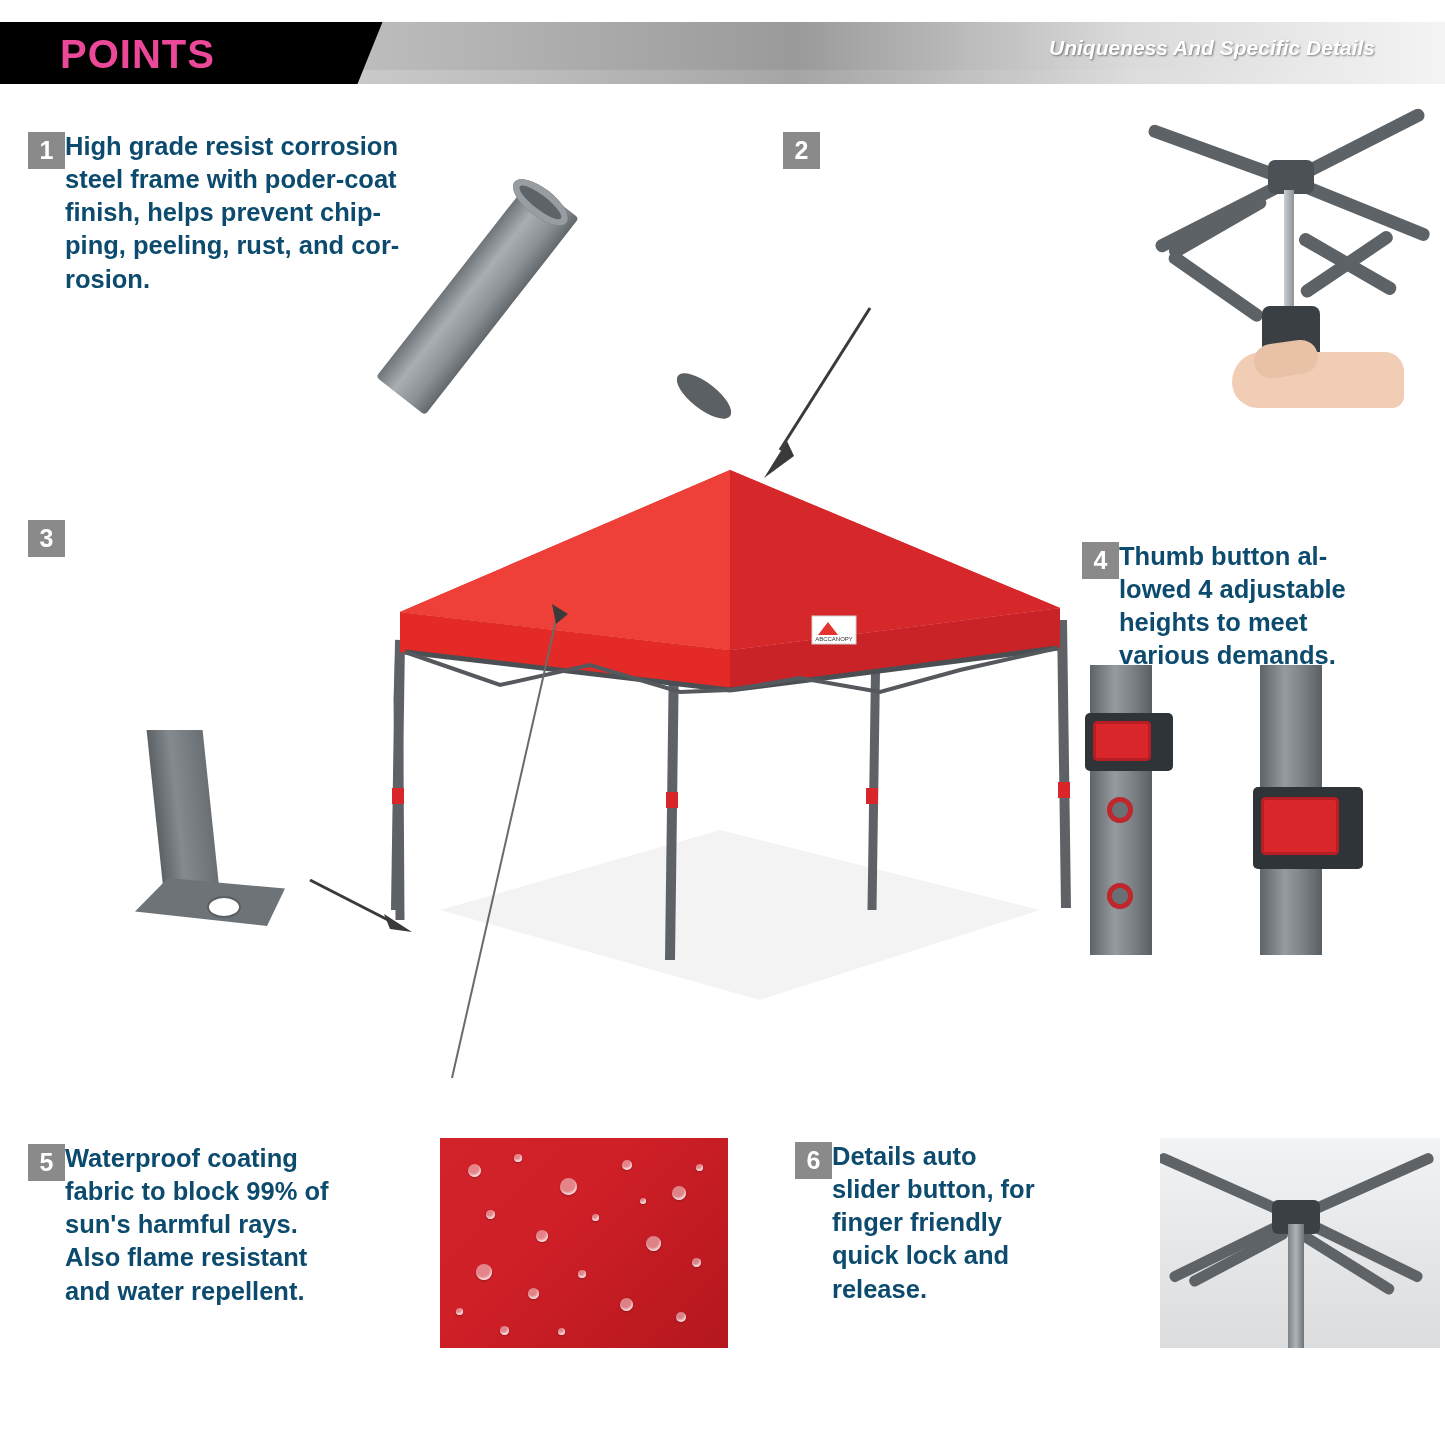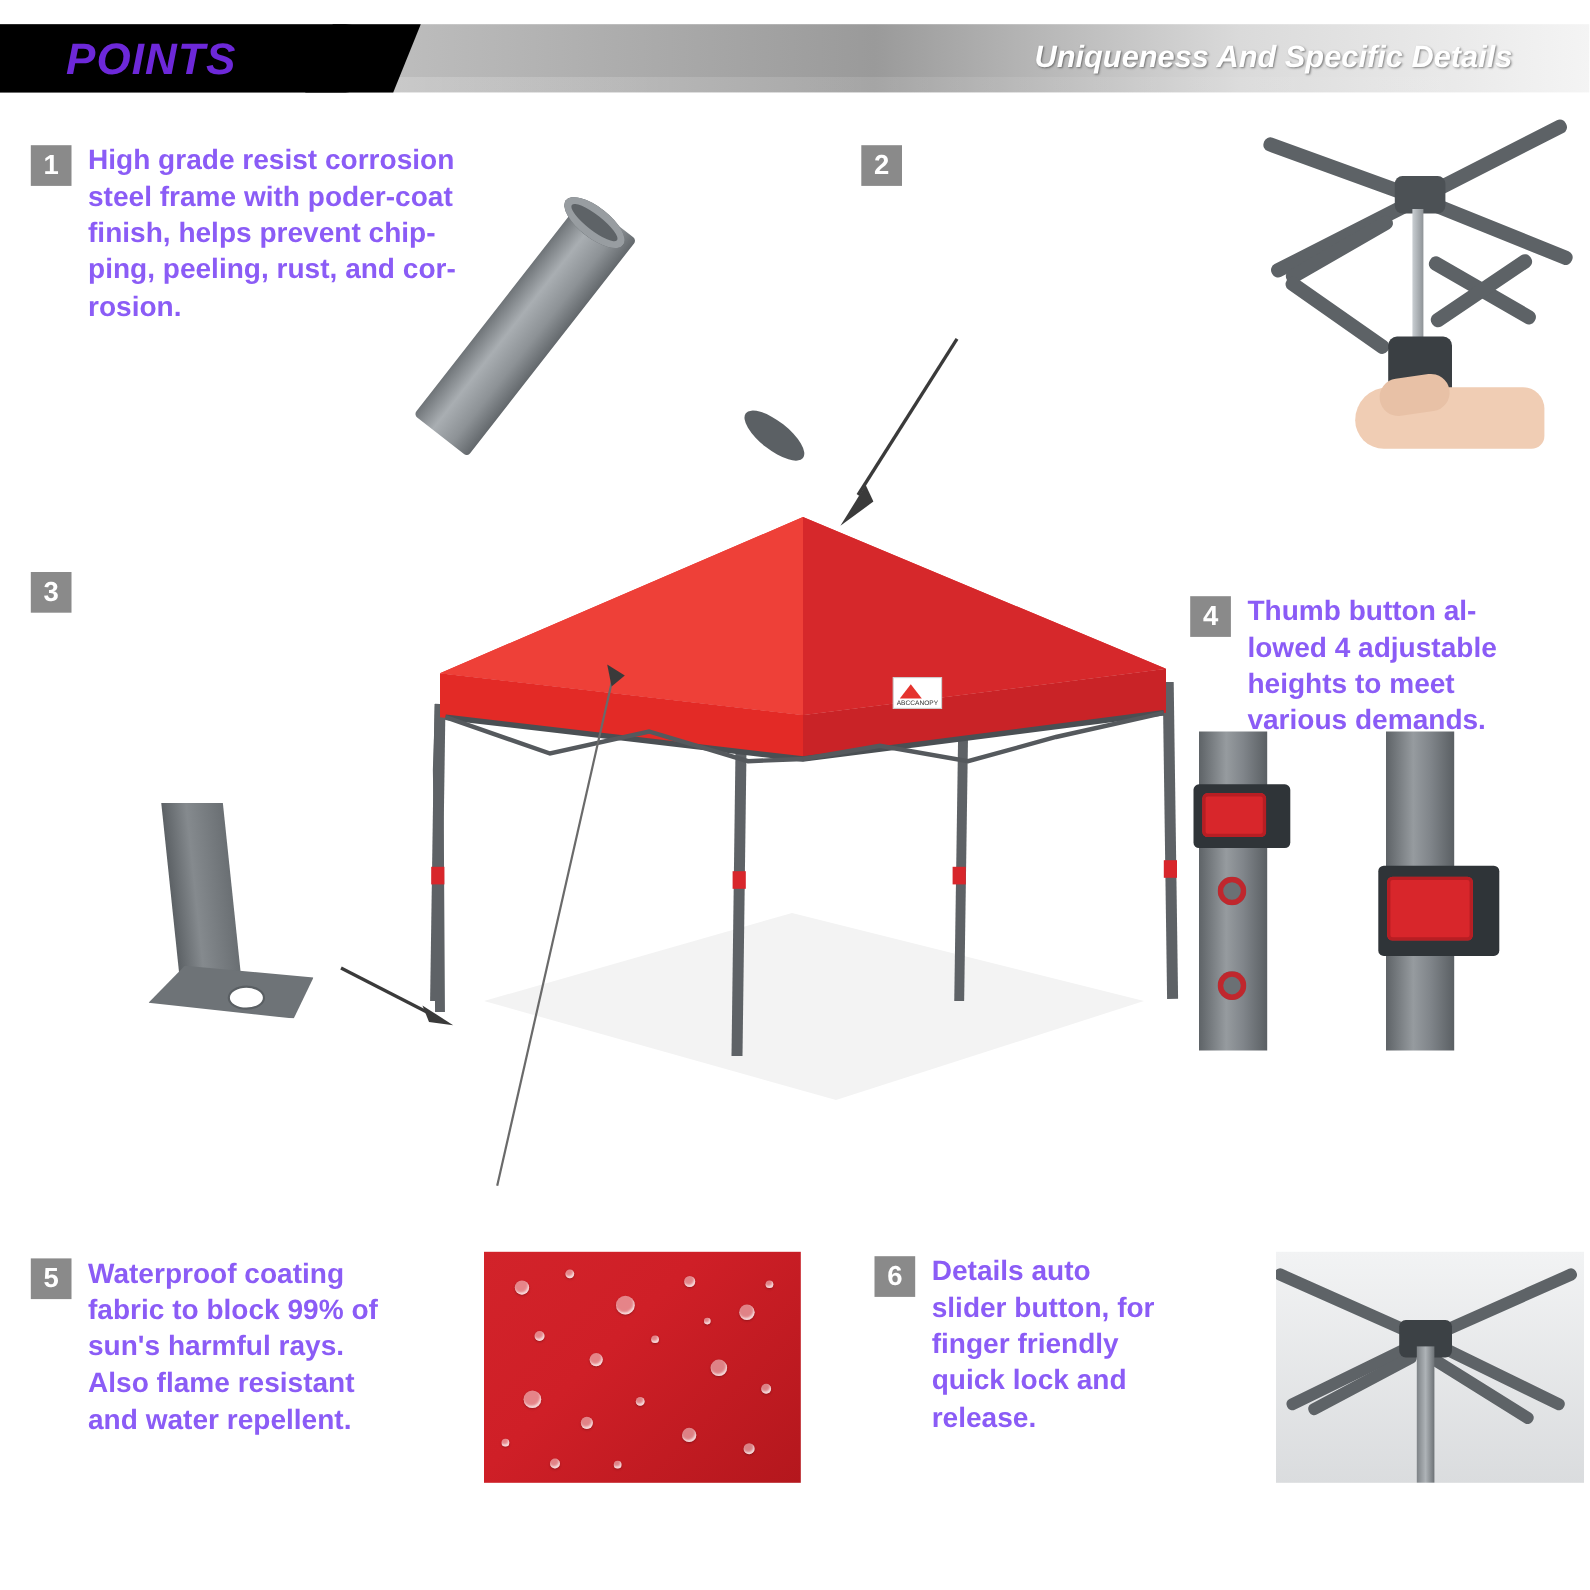--- a/index.html
+++ b/index.html
@@ -46,32 +46,31 @@
   .banner-black-skew {
     position: absolute;
     left: 290px; top: 0;
     width: 80px; height: 62px;
     background: #000;
     transform: skewX(-22deg);
   }
   .banner-title {
     position: absolute;
     left: 60px; top: 10px;
-    color: #6d28d9;
+    color: #ec4899;
     font-size: 40px;
     font-weight: bold;
-    font-style: italic;
     letter-spacing: 1px;
     z-index: 3;
   }
   .banner-sub {
     position: absolute;
     right: 70px; top: 14px;
     color: #ffffff;
-    font-size: 28px;
+    font-size: 21px;
     font-weight: bold;
     font-style: italic;
     text-shadow: 1px 1px 2px rgba(0,0,0,.45);
     margin-left: 25px;
   }
 
   
   .point {
     position: absolute;
     display: flex;
@@ -84,25 +83,24 @@
     color: #ffffff;
     font-size: 25px;
     font-weight: bold;
     display: flex;
     align-items: center;
     justify-content: center;
     flex: 0 0 auto;
     margin-top: 2px;
   }
   .ptext {
-    margin-left: 15px;
     font-size: 25.5px;
     font-weight: bold;
     line-height: 1.30;
-    color: #8b5cf6;
+    color: #0c4a6e;
     white-space: pre-line;
   }
 
   #point1 { left: 28px;  top: 130px;  width: 470px; }
   #point2 { left: 783px; top: 130px;  width: 375px; }
   #point3 { left: 28px;  top: 518px;  width: 330px; }
   #point4 { left: 1082px;top: 540px;  width: 340px; }
   #point5 { left: 28px;  top: 1142px; width: 370px; }
   #point6 { left: 795px; top: 1140px; width: 300px; }
 

